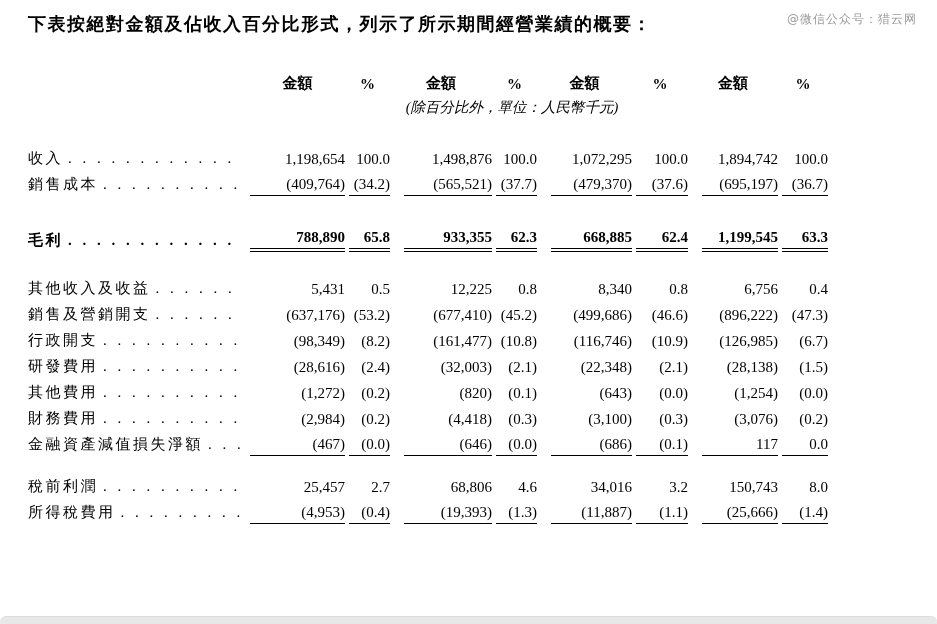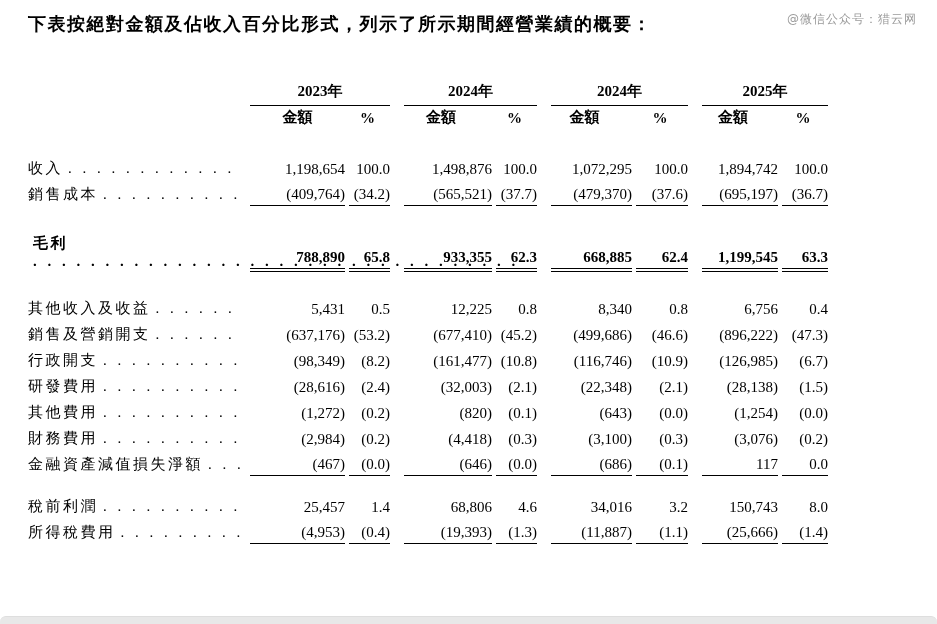--- a/index.html
+++ b/index.html
@@ -32,21 +32,21 @@
   .lbl { display:flex; align-items:baseline; letter-spacing:2.5px; padding-bottom:2px; }
   .dots { flex:1; overflow:hidden; white-space:nowrap; margin:0 8px 0 5px;
           letter-spacing:0; }
   .dots::after { content:". . . . . . . . . . . . . . . . . . . . . . . . . . . . . . . . . ."; letter-spacing:3.5px; }
   td.val { height:26px; }
   td.gs { padding-left:14px; }
   td.pct { padding-left:4px; }
   .v { text-align:right; padding-bottom:2px; }
   .ru { border-bottom:1.5px solid #000; }
   .rd { border-bottom:4px double #000; }
-  tr.bold .lbl, tr.bold .v { font-weight:bold;flex-direction:column; }
+  tr.bold .lbl, tr.bold .v { font-weight:bold; }
   tr.bold td { height:28px; }
   tr.sp td { height:0; }
   .bottom-strip { position:absolute; left:0; bottom:0; width:937px; height:8px;
                   background:#e8e8e8; border-top:1px solid #dedede;
                   border-radius:6px 6px 0 0; }
 </style>
 </head>
 <body>
 
 <div class="title">下表按絕對金額及佔收入百分比形式，列示了所示期間經營業績的概要：</div>
@@ -58,46 +58,36 @@
       <col style="width:95px">
       <col style="width:45px">
     <col style="width:102px">
       <col style="width:45px">
       <col style="width:95px">
     <col style="width:56px">
       <col style="width:90px">
       <col style="width:50px">
   </colgroup>
   <thead>
-    <tr class="yrr">
-      <th></th>
-      <th colspan="2">
-        <div class="yl">2023年</div>
-        </th>
-      <th colspan="2">
-        <div class="yl ml">2024年</div>
-        </th>
-      <th colspan="2">
-        <div class="yl ml">2024年</div>
-        </th>
-      <th colspan="2">
-        <div class="yl ml">2025年</div>
-        </th>
-    </tr>
     <tr class="subr">
       <th></th>
       <th>金額</th>
       <th>%</th>
       <th>金額</th>
       <th>%</th>
       <th>金額</th>
       <th>%</th>
       <th>金額</th>
       <th>%</th>
     </tr>
+    <tr class="noter">
+      <td></td>
+      <td colspan="8">
+        <span class="note-shift">(除百分比外，單位：人民幣千元)</span></td>
+    </tr>
   </thead>
   <tbody>
       <tr class="sp">
         <td colspan="9" style="height: 24px;"></td>
       </tr>
       <tr>
     <td class="lblc">
       <div class="lbl">
         <span class="lbl-txt">收入</span>
         <span class="dots"></span>
@@ -429,21 +419,21 @@
     <td class="lblc">
       <div class="lbl">
         <span class="lbl-txt">稅前利潤</span>
         <span class="dots"></span>
       </div>
     </td>
     <td class="val amt">
           <div class="v">25,457</div>
         </td>
     <td class="val pct">
-          <div class="v">1.4</div>
+          <div class="v">2.7</div>
         </td>
     <td class="val amt gs">
           <div class="v">68,806</div>
         </td>
     <td class="val pct">
           <div class="v">4.6</div>
         </td>
     <td class="val amt gs">
           <div class="v">34,016</div>
         </td>

